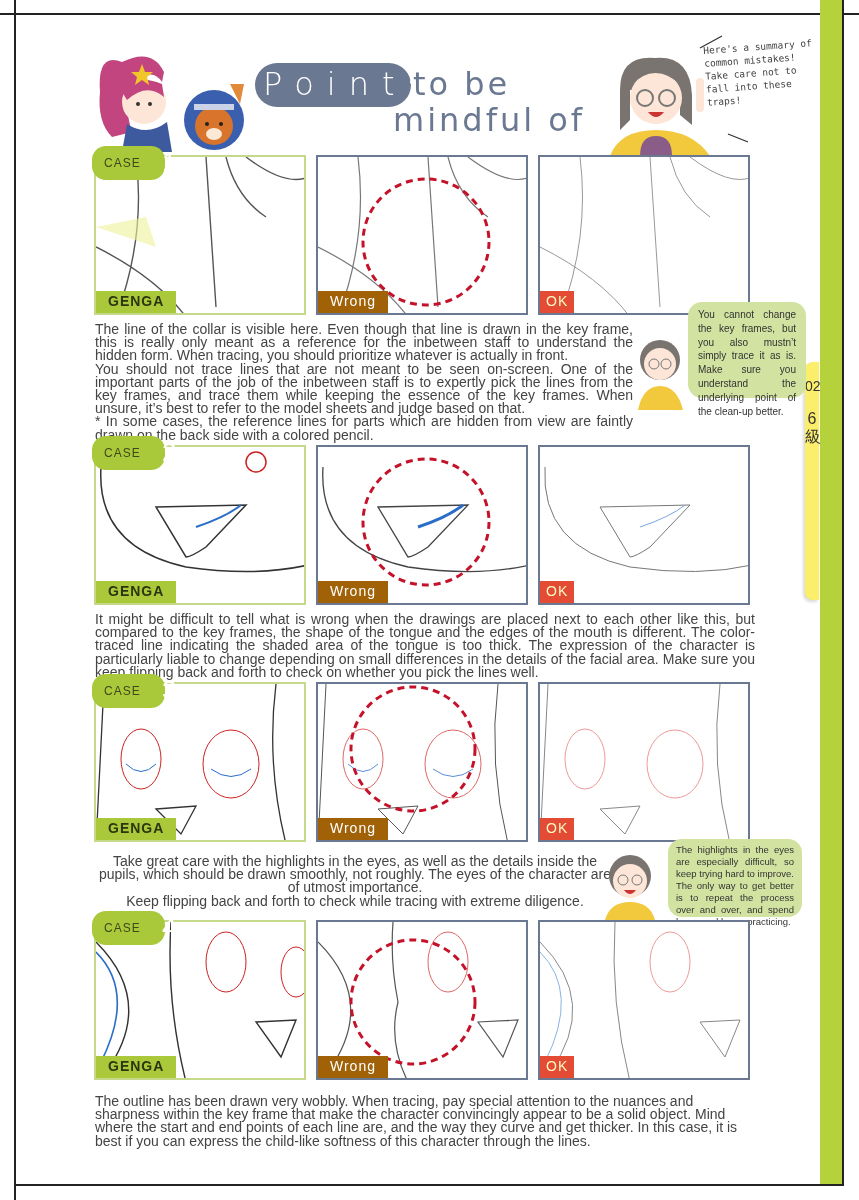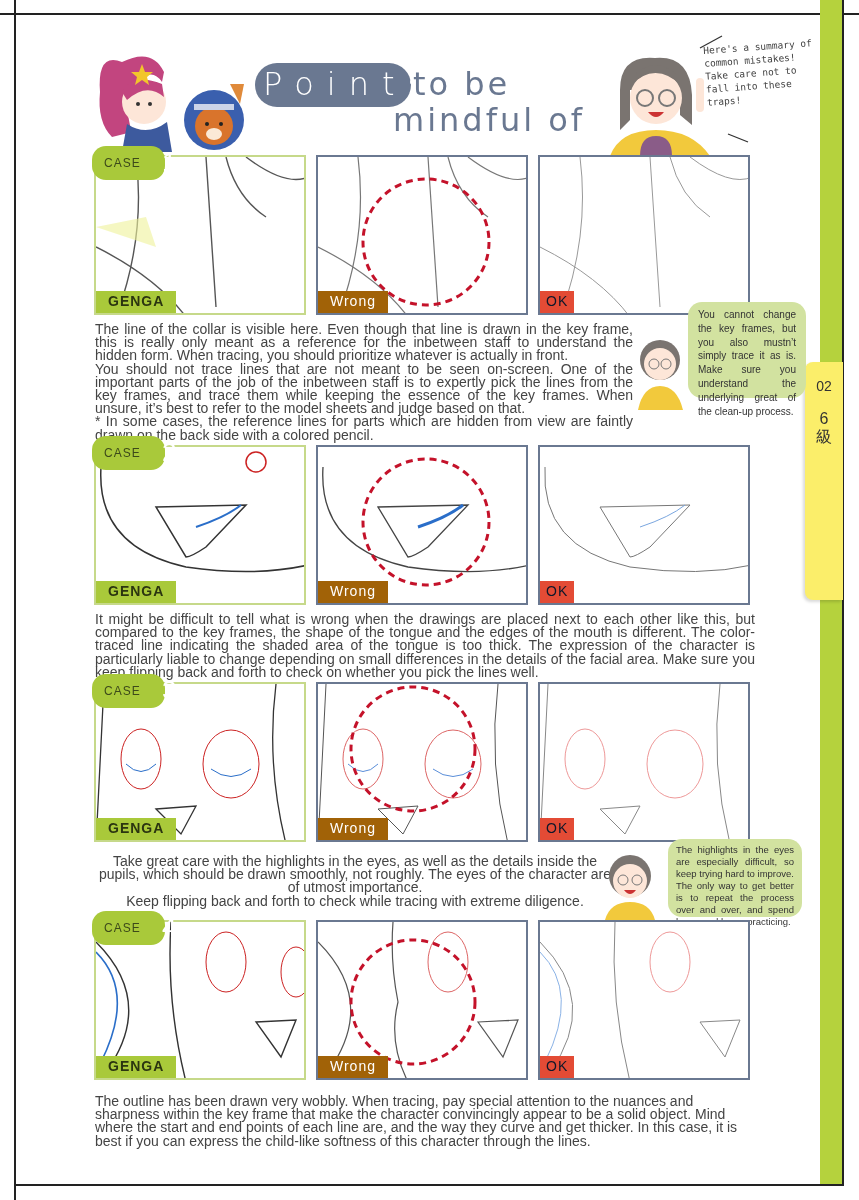--- a/index.html
+++ b/index.html
@@ -2,40 +2,40 @@
 <html><head>
   <meta charset="utf-8">
   <style>
     * { box-sizing: border-box; margin: 0; padding: 0; }
     body { width: 859px; height: 1200px; background: #ffffff; position: relative; overflow: hidden; font-family: "Liberation Sans", sans-serif; color: #3a3a3a; }
     .crop-h { position: absolute; background: #222; height: 2px; }
     .crop-v { position: absolute; background: #222; width: 2px; }
     .sidebar-green { position: absolute; left: 820px; top: 0; width: 22px; height: 1186px; background: #b5d23d; }
     .sidebar-line { position: absolute; left: 842px; top: 0; width: 2px; height: 1186px; background: #222; }
     .bottom-line { position: absolute; left: 14px; top: 1184px; width: 830px; height: 2px; background: #222; }
-    .side-tab { position: absolute; left: 805px; top: 362px; width: 38px; height: 238px; background: #fbee6a; border-radius: 8px 0 0 8px; box-shadow: -2px 2px 3px rgba(0,0,0,0.15); text-align: center; }
+    .side-tab { position: absolute; left: 805px; top: 362px; width: 14px; height: 238px; background: #fbee6a; border-radius: 8px 0 0 8px; box-shadow: -2px 2px 3px rgba(0,0,0,0.15); text-align: center; }
     .side-tab .num { margin-top: 16px; font-size: 14px; color: #333; }
     .side-tab .grade { margin-top: 16px; font-size: 16px; color: #333; line-height: 18px; }
     .title-wrap { position: absolute; left: 255px; top: 63px; }
     .pill { position: absolute; left: 0; top: 0; width: 156px; height: 44px; background: #6a7891; border-radius: 22px; }
     .title-main { position: absolute; left: 8px; top: 2px; font-size: 32px; letter-spacing: 13px; color: #fff; font-family: "DejaVu Sans", sans-serif; font-weight: 300; white-space: nowrap; }
     .title-rest { position: absolute; left: 158px; top: 2px; font-size: 32px; letter-spacing: 3px; color: #6a7891; font-family: "DejaVu Sans", sans-serif; white-space: nowrap; }
     .title-line2 { position: absolute; left: 138px; top: 38px; font-size: 32px; letter-spacing: 3px; color: #6a7891; font-family: "DejaVu Sans", sans-serif; white-space: nowrap; }
     .speech-top { position: absolute; left: 705px; top: 40px; width: 110px; font-family: "DejaVu Sans Mono", monospace; font-size: 9.5px; line-height: 13px; color: #444; transform: rotate(-4deg); }
     .case-badge { position: absolute; left: 92px; width: 73px; height: 34px; background: #a9c93a; border-radius: 14px; z-index: 3; text-decoration: underline; }
     .case-badge .lbl { position: absolute; left: 12px; top: 10px; font-size: 12px; color: #3d4a1a; letter-spacing: 1px; }
     .case-badge .n { position: absolute; left: 70px; top: 1px; font-size: 26px; color: #fff; font-weight: 300; }
     .img-box { position: absolute; width: 212px; height: 160px; background: #fff; overflow: hidden; }
     .img-box.genga { border: 2px solid #c6d98a; }
     .img-box.wrong { border: 2px solid #6a7891; }
     .img-box.ok { border: 2px solid #6a7891; }
     .img-box .tag { position: absolute; left: 0; bottom: 0; height: 22px; padding: 2px 12px; font-size: 14px; font-weight: bold; letter-spacing: 1px; }
     .genga .tag { background: #a9c93a; color: #2b3510; }
     .wrong .tag { background: #a16207; color: #fff; font-weight: normal; }
-    .ok .tag { background: #e34b35; color: #0f172a; font-weight: normal; padding: 2px 6px; }
+    .ok .tag { background: #e34b35; color: #fef9c3; font-weight: normal; padding: 2px 6px; }
     .img-box svg { position: absolute; left: 0; top: 0; }
     .body-text { position: absolute; font-size: 14px; line-height: 13.2px; color: #444; text-align: justify; }
     .bubble { position: absolute; background: #d2e2a0; border-radius: 14px; font-size: 10px; line-height: 13.8px; color: #333; padding: 6px 10px; text-align: justify; }
     .page-num { position: absolute; left: 783px; top: 1206px; font-size: 15px; color: #222; background: linear-gradient(transparent 60%, #fbee6a 60%); }
   </style>
 </head>
 <body>
 
 <div class="crop-h" style="left:0;top:13px;width:859px;"></div>
 <div class="crop-v" style="left:14px;top:0;height:1200px;"></div>
@@ -129,21 +129,21 @@
 * In some cases, the reference lines for parts which are hidden from view are faintly drawn on the back side with a colored pencil.</div>
 <div style="position:absolute;left:633px;top:330px;width:54px;height:80px;">
   <svg width="54" height="80" viewBox="0 0 54 80">
       <circle cx="27" cy="30" r="20" fill="#7a7470"></circle>
       <circle cx="27" cy="34" r="16" fill="#fde6d8"></circle>
       <circle cx="21" cy="34" r="5" fill="none" stroke="#777"></circle>
       <circle cx="33" cy="34" r="5" fill="none" stroke="#777"></circle>
       <path d="M5 80 Q10 56 27 56 Q44 56 50 80Z" fill="#f2c93c"></path>
     </svg>
 </div>
-<div class="bubble" style="left:688px;top:302px;width:118px;height:96px;">You cannot change the key frames, but you also mustn’t simply trace it as is. Make sure you understand the underlying great of the clean-up process.</div>
+<div class="bubble" style="left:688px;top:302px;width:118px;height:96px;">You cannot change the key frames, but you also mustn’t simply trace it as is. Make sure you understand the underlying point of the clean-up better.</div>
 
 <div class="case-badge" style="top:436px;">
   <span class="lbl">CASE</span>
   <span class="n">2</span>
 </div>
 <div class="img-box genga" style="left:94px;top:445px;">
   <svg width="212" height="160">
       <path d="M5 20 Q0 100 90 120 Q160 130 212 118 M60 60 L150 58 L110 100 Q95 110 90 110Z" stroke="#333" fill="none" stroke-width="1.5"></path>
       <path d="M100 80 Q130 70 145 58" stroke="#2a6ec9" fill="none" stroke-width="2"></path>
       <circle cx="160" cy="15" r="10" fill="none" stroke="#c22" stroke-width="1.5"></circle>

